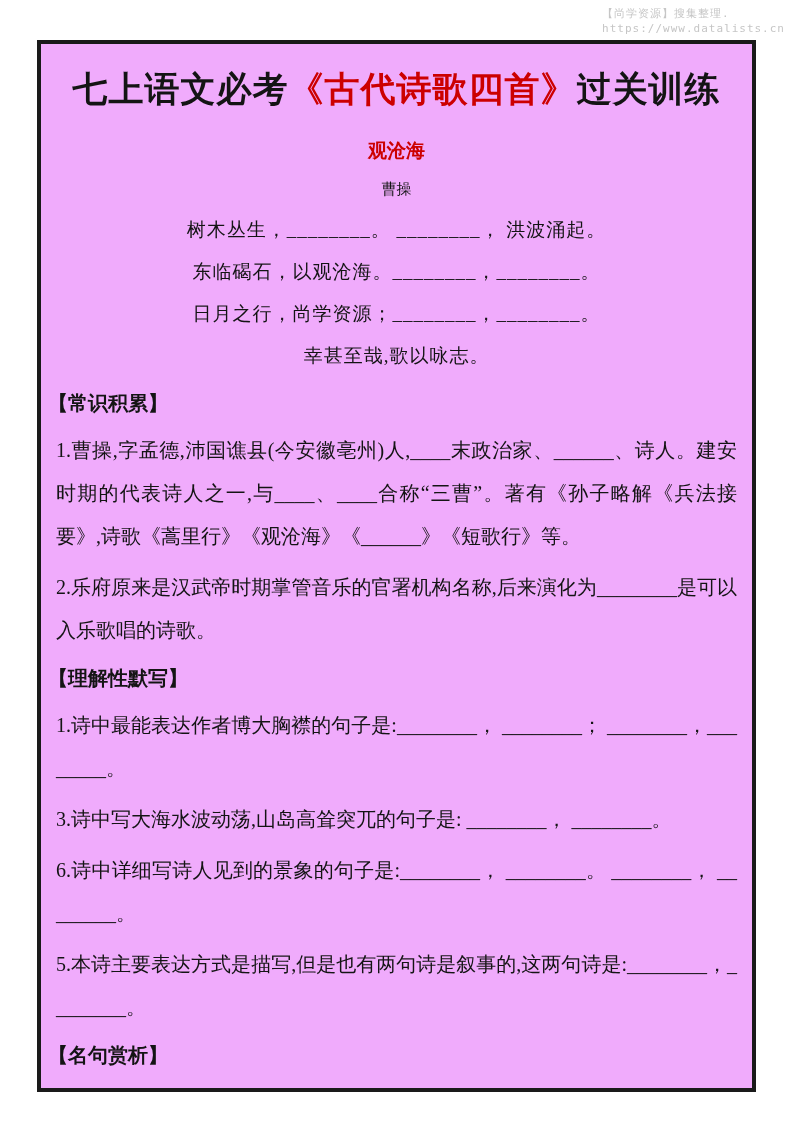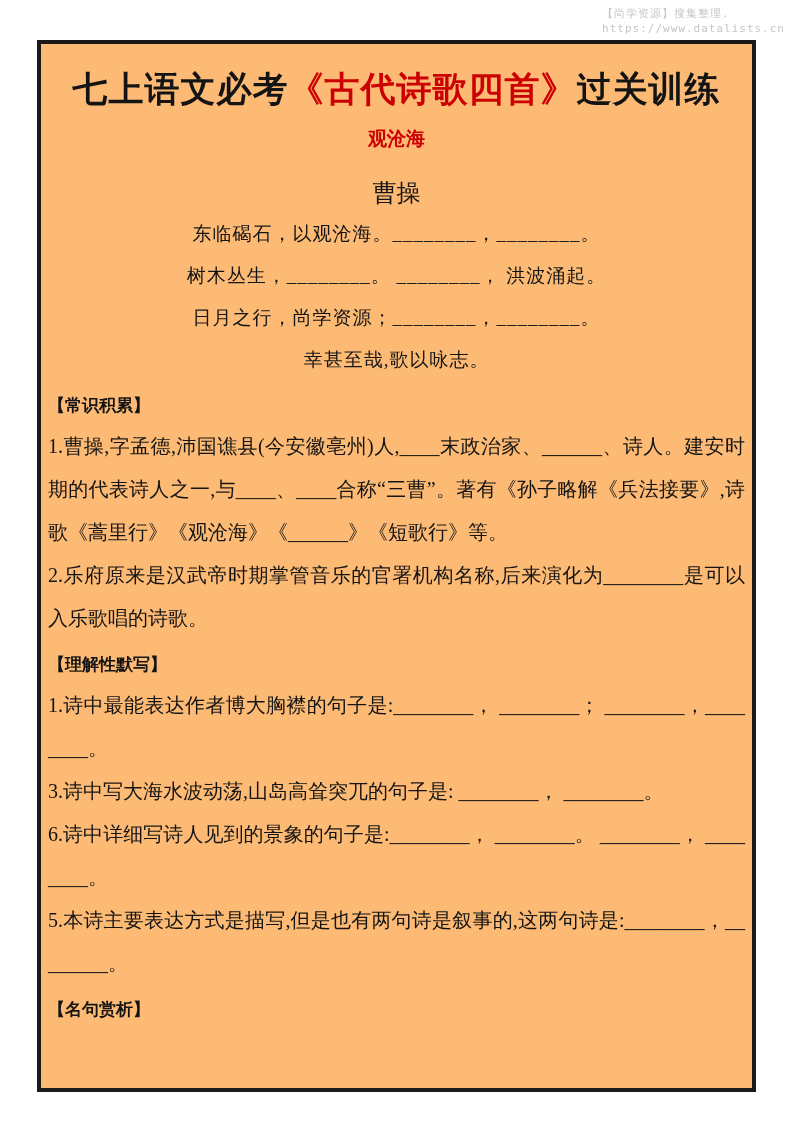--- a/index.html
+++ b/index.html
@@ -25,86 +25,86 @@
     text-align: left;
   }
   .frame {
     position: absolute;
     top: 40px;
     left: 37px;
     right: 37px;
     bottom: 30px;
     border: 4px solid #1a1a1a;
     padding: 8px 7px 10px 7px;
-    background: #fdba74;
+    background: #f0abfc;
   }
   .title {
     text-align: center;
     font-family: "Liberation Sans", "DejaVu Sans", sans-serif;
     font-weight: bold;
     font-size: 35px;
     letter-spacing: 1px;
     margin: 14px 0 6px 0;
     white-space: nowrap;
   }
   .red { color: #cc0000; }
   .poem-title {
     text-align: center;
     font-size: 19px;
     font-weight: bold;
     color: #cc0000;
-    margin-top: 14px;
+    margin-top: 26px;
     line-height: 24px;
   }
   .poem-author {
     text-align: center;
-    font-size: 24px;
-    margin-top: 30px;
+    font-size: 15px;
+    margin-top: 14px;
     line-height: 24px;
   }
   .poem-lines { margin-top: 8px; }
   .poem-line {
     text-align: center;
     font-size: 19px;
     line-height: 42px;
     letter-spacing: 1px;
   }
   .section-heading {
-    font-size: 17px;
+    font-size: 20px;
     font-weight: bold;
     line-height: 36px;
     margin-top: 8px;
-    font-family: Liberation Mono, monospace;
+    font-family: Liberation Sans, sans-serif;
   }
   .item {
     font-size: 20px;
     line-height: 43px;
-    margin: 0;
+    margin: 8px;
     text-align: justify;
     word-break: break-all;
   }
 </style>
 </head>
 <body>
 
 <div class="watermark">
   <div>【尚学资源】搜集整理.</div>
   <div>https://www.datalists.cn</div>
 </div>
 
 <div class="frame">
 
   <h1 class="title"><span>七上语文必考</span><span class="red">《古代诗歌四首》</span><span>过关训练</span></h1>
 
   <div class="poem-title">观沧海</div>
   <div class="poem-author">曹操</div>
 
   <div class="poem-lines">
+    <div class="poem-line">树木丛生，________。 ________， 洪波涌起。</div>
     <div class="poem-line">东临碣石，以观沧海。________，________。</div>
-    <div class="poem-line">树木丛生，________。 ________， 洪波涌起。</div>
     <div class="poem-line">日月之行，尚学资源；________，________。</div>
     <div class="poem-line">幸甚至哉,歌以咏志。</div>
   </div>
 
   <div>
     <div class="section-heading">【常识积累】</div>
     <p class="item">1.曹操,字孟德,沛国谯县(今安徽亳州)人,____末政治家、______、诗人。建安时期的代表诗人之一,与____、____合称“三曹”。著有《孙子略解《兵法接要》,诗歌《蒿里行》《观沧海》《______》《短歌行》等。</p>
     <p class="item">2.乐府原来是汉武帝时期掌管音乐的官署机构名称,后来演化为________是可以入乐歌唱的诗歌。</p>
   </div>
 

